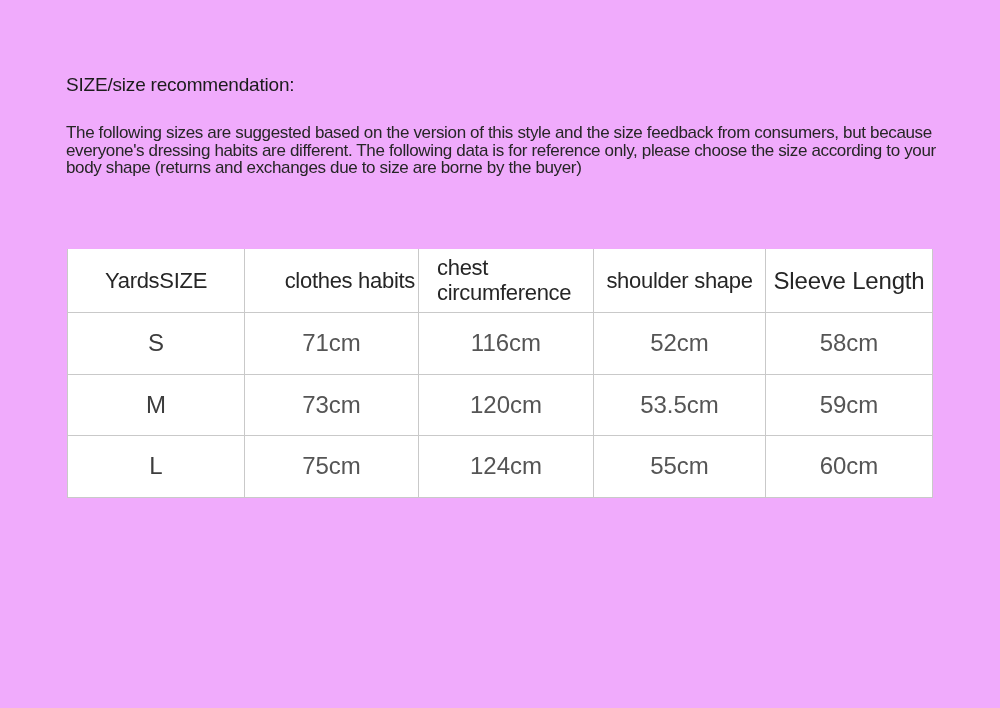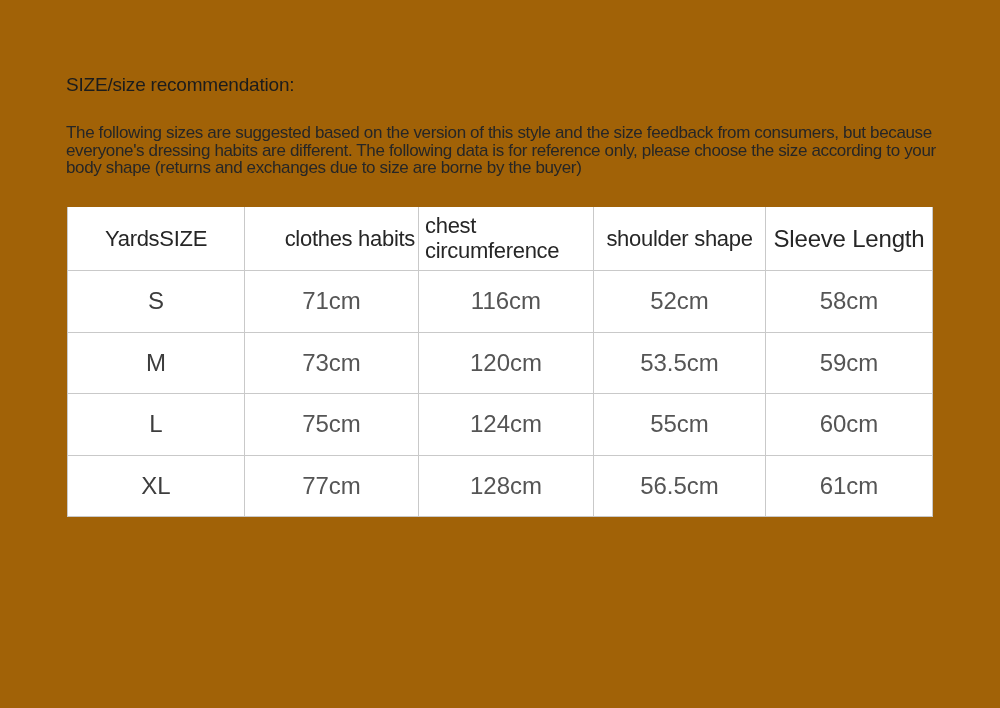--- a/index.html
+++ b/index.html
@@ -5,21 +5,21 @@
   html, body {
     margin: 0;
     padding: 0;
     background: #ffffff;
     font-family: "Liberation Sans", sans-serif;
   }
   .page {
     position: relative;
     width: 1000px;
     height: 708px;
-    background: #a16207;
+    background: #f0abfc;
     overflow: hidden;
   }
   .section-heading {
     position: absolute;
     left: 66px;
     top: 75px;
     font-size: 19px;
     line-height: 20px;
     color: #1c1c1c;
     letter-spacing: -0.2px;
@@ -50,20 +50,21 @@
     align-items: center;
     padding-left: 13px;
     font-size: 19px;
     letter-spacing: 0.2px;
   }
   table.size-table {
     border-collapse: collapse;
     table-layout: fixed;
     width: 865px;
     background: #ffffff;
+    margin-top: 42px;
   }
   table.size-table td, table.size-table th {
     border: 1px solid #c9c9c9;
     border-top: none;
     padding: 0;
     text-align: center;
     vertical-align: middle;
     font-weight: normal;
     overflow: hidden;
   }
@@ -72,21 +73,21 @@
     font-size: 22px;
     color: #262626;
     letter-spacing: -0.3px;
   }
   table.size-table tr.header-row th.col-clothes {
     text-align: right;
     padding-right: 3px;
   }
   table.size-table tr.header-row th.col-chest {
     text-align: left;
-    padding-left: 6px;
+    padding-left: 18px;
     line-height: 1.1;
   }
   table.size-table tr.header-row th.col-sleeve {
     font-size: 24px;
     letter-spacing: -0.2px;
   }
   table.size-table tr.data-row td {
     height: 60.6px;
     font-size: 24px;
     color: #555555;
@@ -141,24 +142,17 @@
         </tr>
 
         <tr class="data-row">
           <td class="size-cell">L</td>
           <td>75cm</td>
           <td>124cm</td>
           <td>55cm</td>
           <td>60cm</td>
         </tr>
 
-        <tr class="data-row">
-          <td class="size-cell">XL</td>
-          <td>77cm</td>
-          <td>128cm</td>
-          <td>56.5cm</td>
-          <td>61cm</td>
-        </tr>
 
       </tbody>
     </table>
   </div>
 </div>
 
 </body></html>

